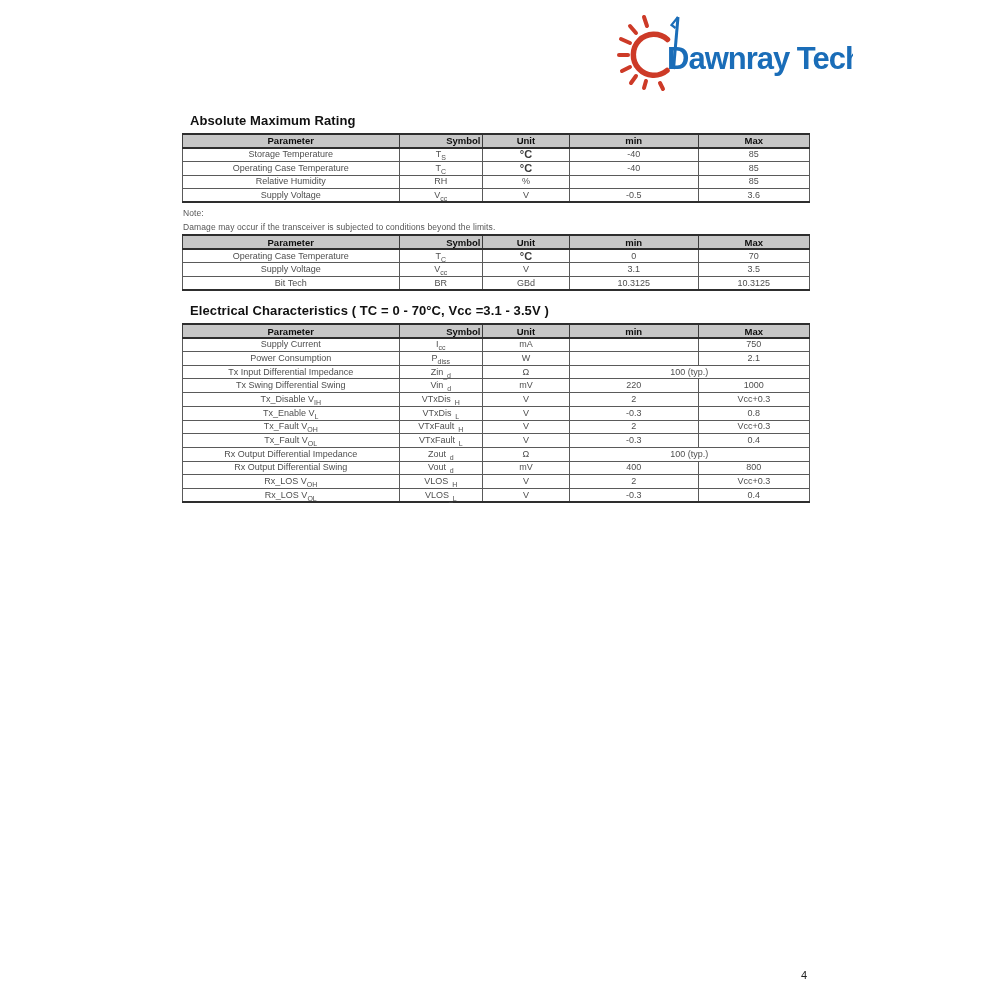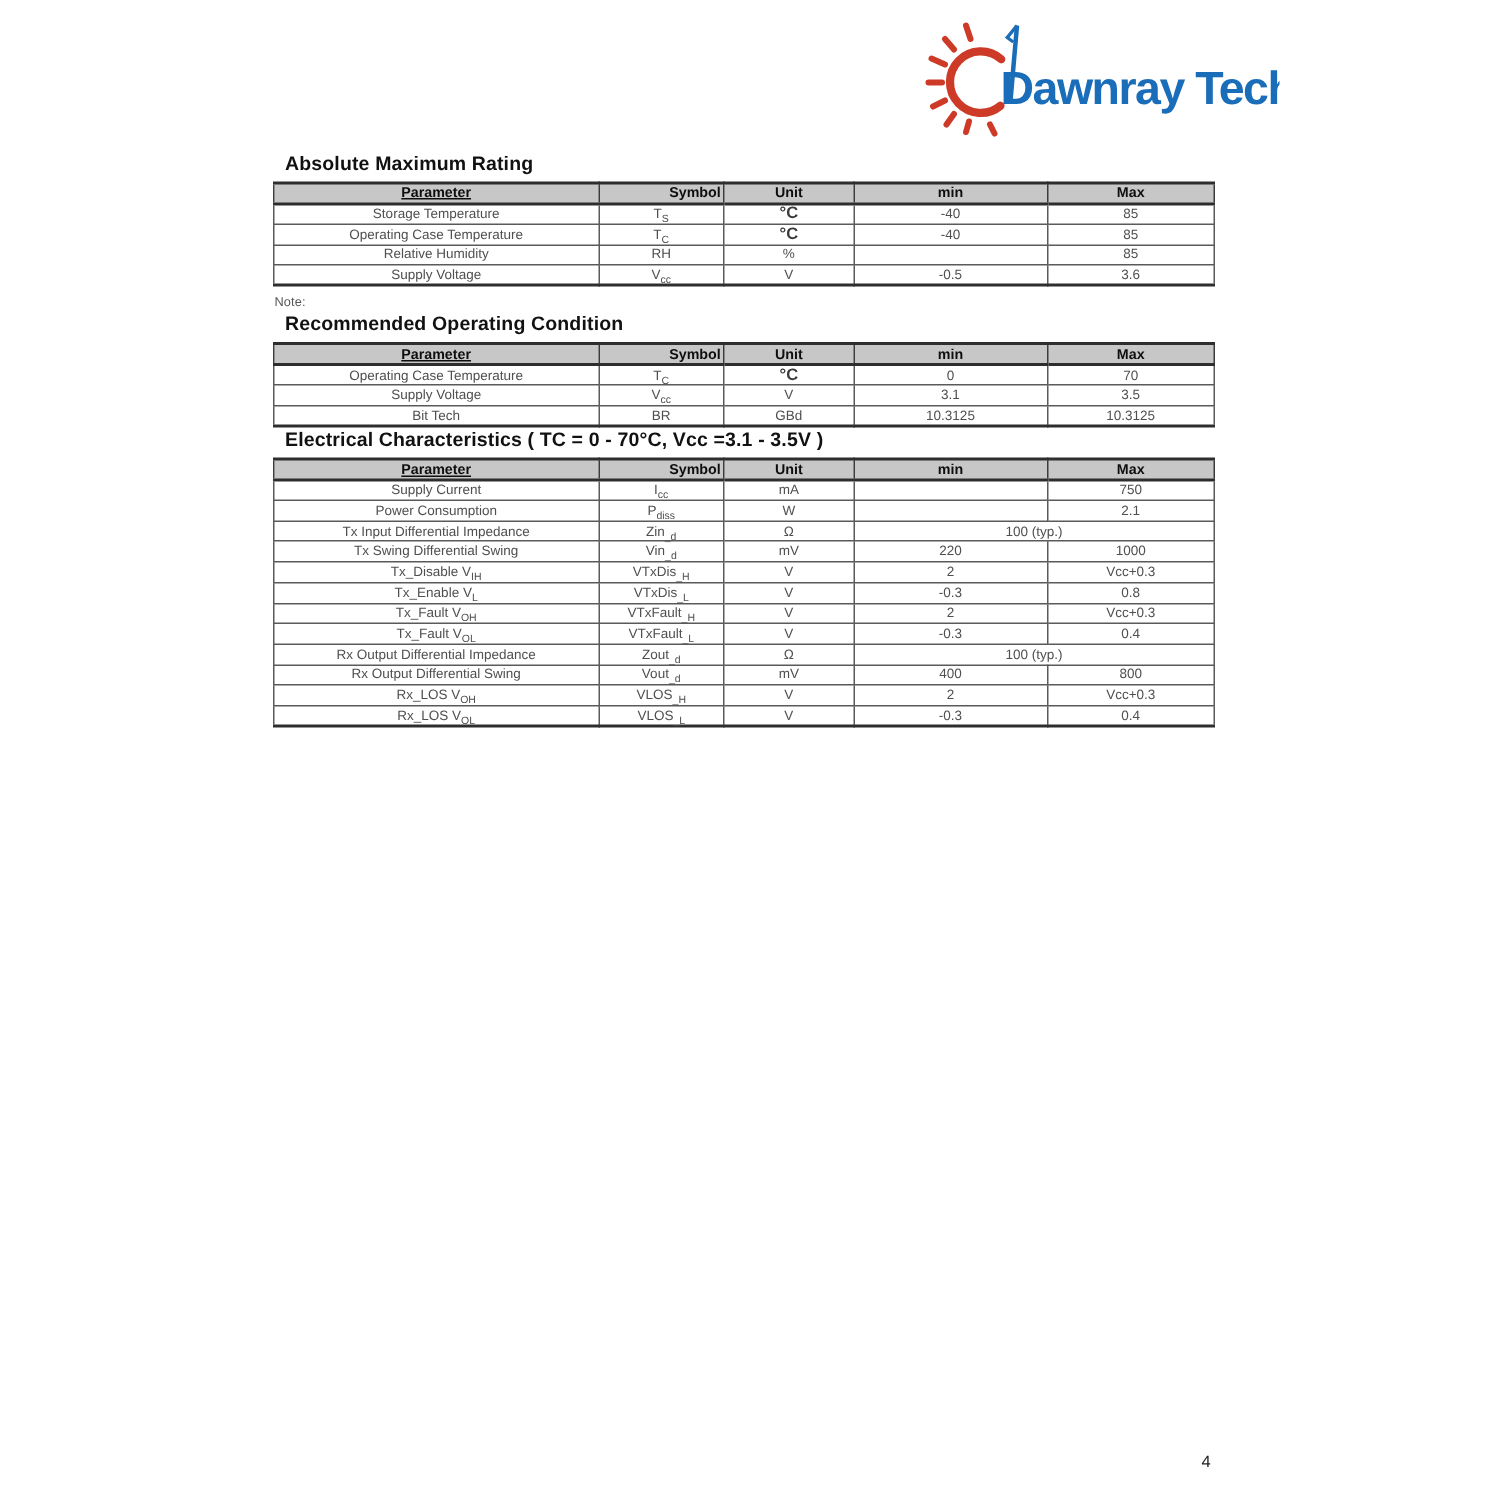--- a/index.html
+++ b/index.html
@@ -30,36 +30,36 @@
   .content {
     position: absolute;
     left: 182px;
     top: 101px;
     width: 628px;
   }
   h2.section-title {
     font-size: 13px;
     font-weight: bold;
     color: #111111;
-    margin: 0 0 5px 8px;
+    margin: 12px 0 5px 8px;
     letter-spacing: 0.1px;
   }
   .section-gap-2 { margin-top: 24px; }
   .section-gap-3 { margin-top: 25px; }
   
   table.spec {
     width: 628px;
     table-layout: fixed;
     border-collapse: collapse;
     border-top: 2px solid #2e2e2e;
     border-bottom: 2px solid #2e2e2e;
     border-left: 1px solid #4a4a4a;
     border-right: 1px solid #4a4a4a;
   }
-  table.spec th:nth-child(1) { width: 210px; text-decoration: underline; }
+  table.spec th:nth-child(1) { width: 210px; }
   table.spec th:nth-child(2) { width: 81px; padding-left: 45px; }
   table.spec th:nth-child(3) { width: 84px; }
   table.spec th:nth-child(4) { width: 125px; }
   table.spec th:nth-child(5) { width: 108px; margin-top: 41px; }
   table.spec th {
     background: #c7c7c7;
     border: 1px solid #3c3c3c;
     border-bottom: 2px solid #2e2e2e;
     font-size: 9.5px;
     font-weight: bold;
@@ -174,23 +174,23 @@
             <td>Supply Voltage</td>
             <td>V<sub>cc</sub></td>
             <td>V</td>
             <td>-0.5</td>
             <td>3.6</td>
           </tr>
         </tbody>
     </table>
     <div class="note-block">
       <div class="note-line">Note:</div>
+      <div class="note-line">Damage may occur if the transceiver is subjected to conditions beyond the limits.</div>
     </div>
 
-    <h2 class="section-title section-gap-2">Recommended Operating Condition</h2>
     <table class="spec">
       <thead>
           <tr>
             <th>Parameter</th>
             <th>Symbol</th>
             <th>Unit</th>
             <th>min</th>
             <th>Max</th>
           </tr>
         </thead>

